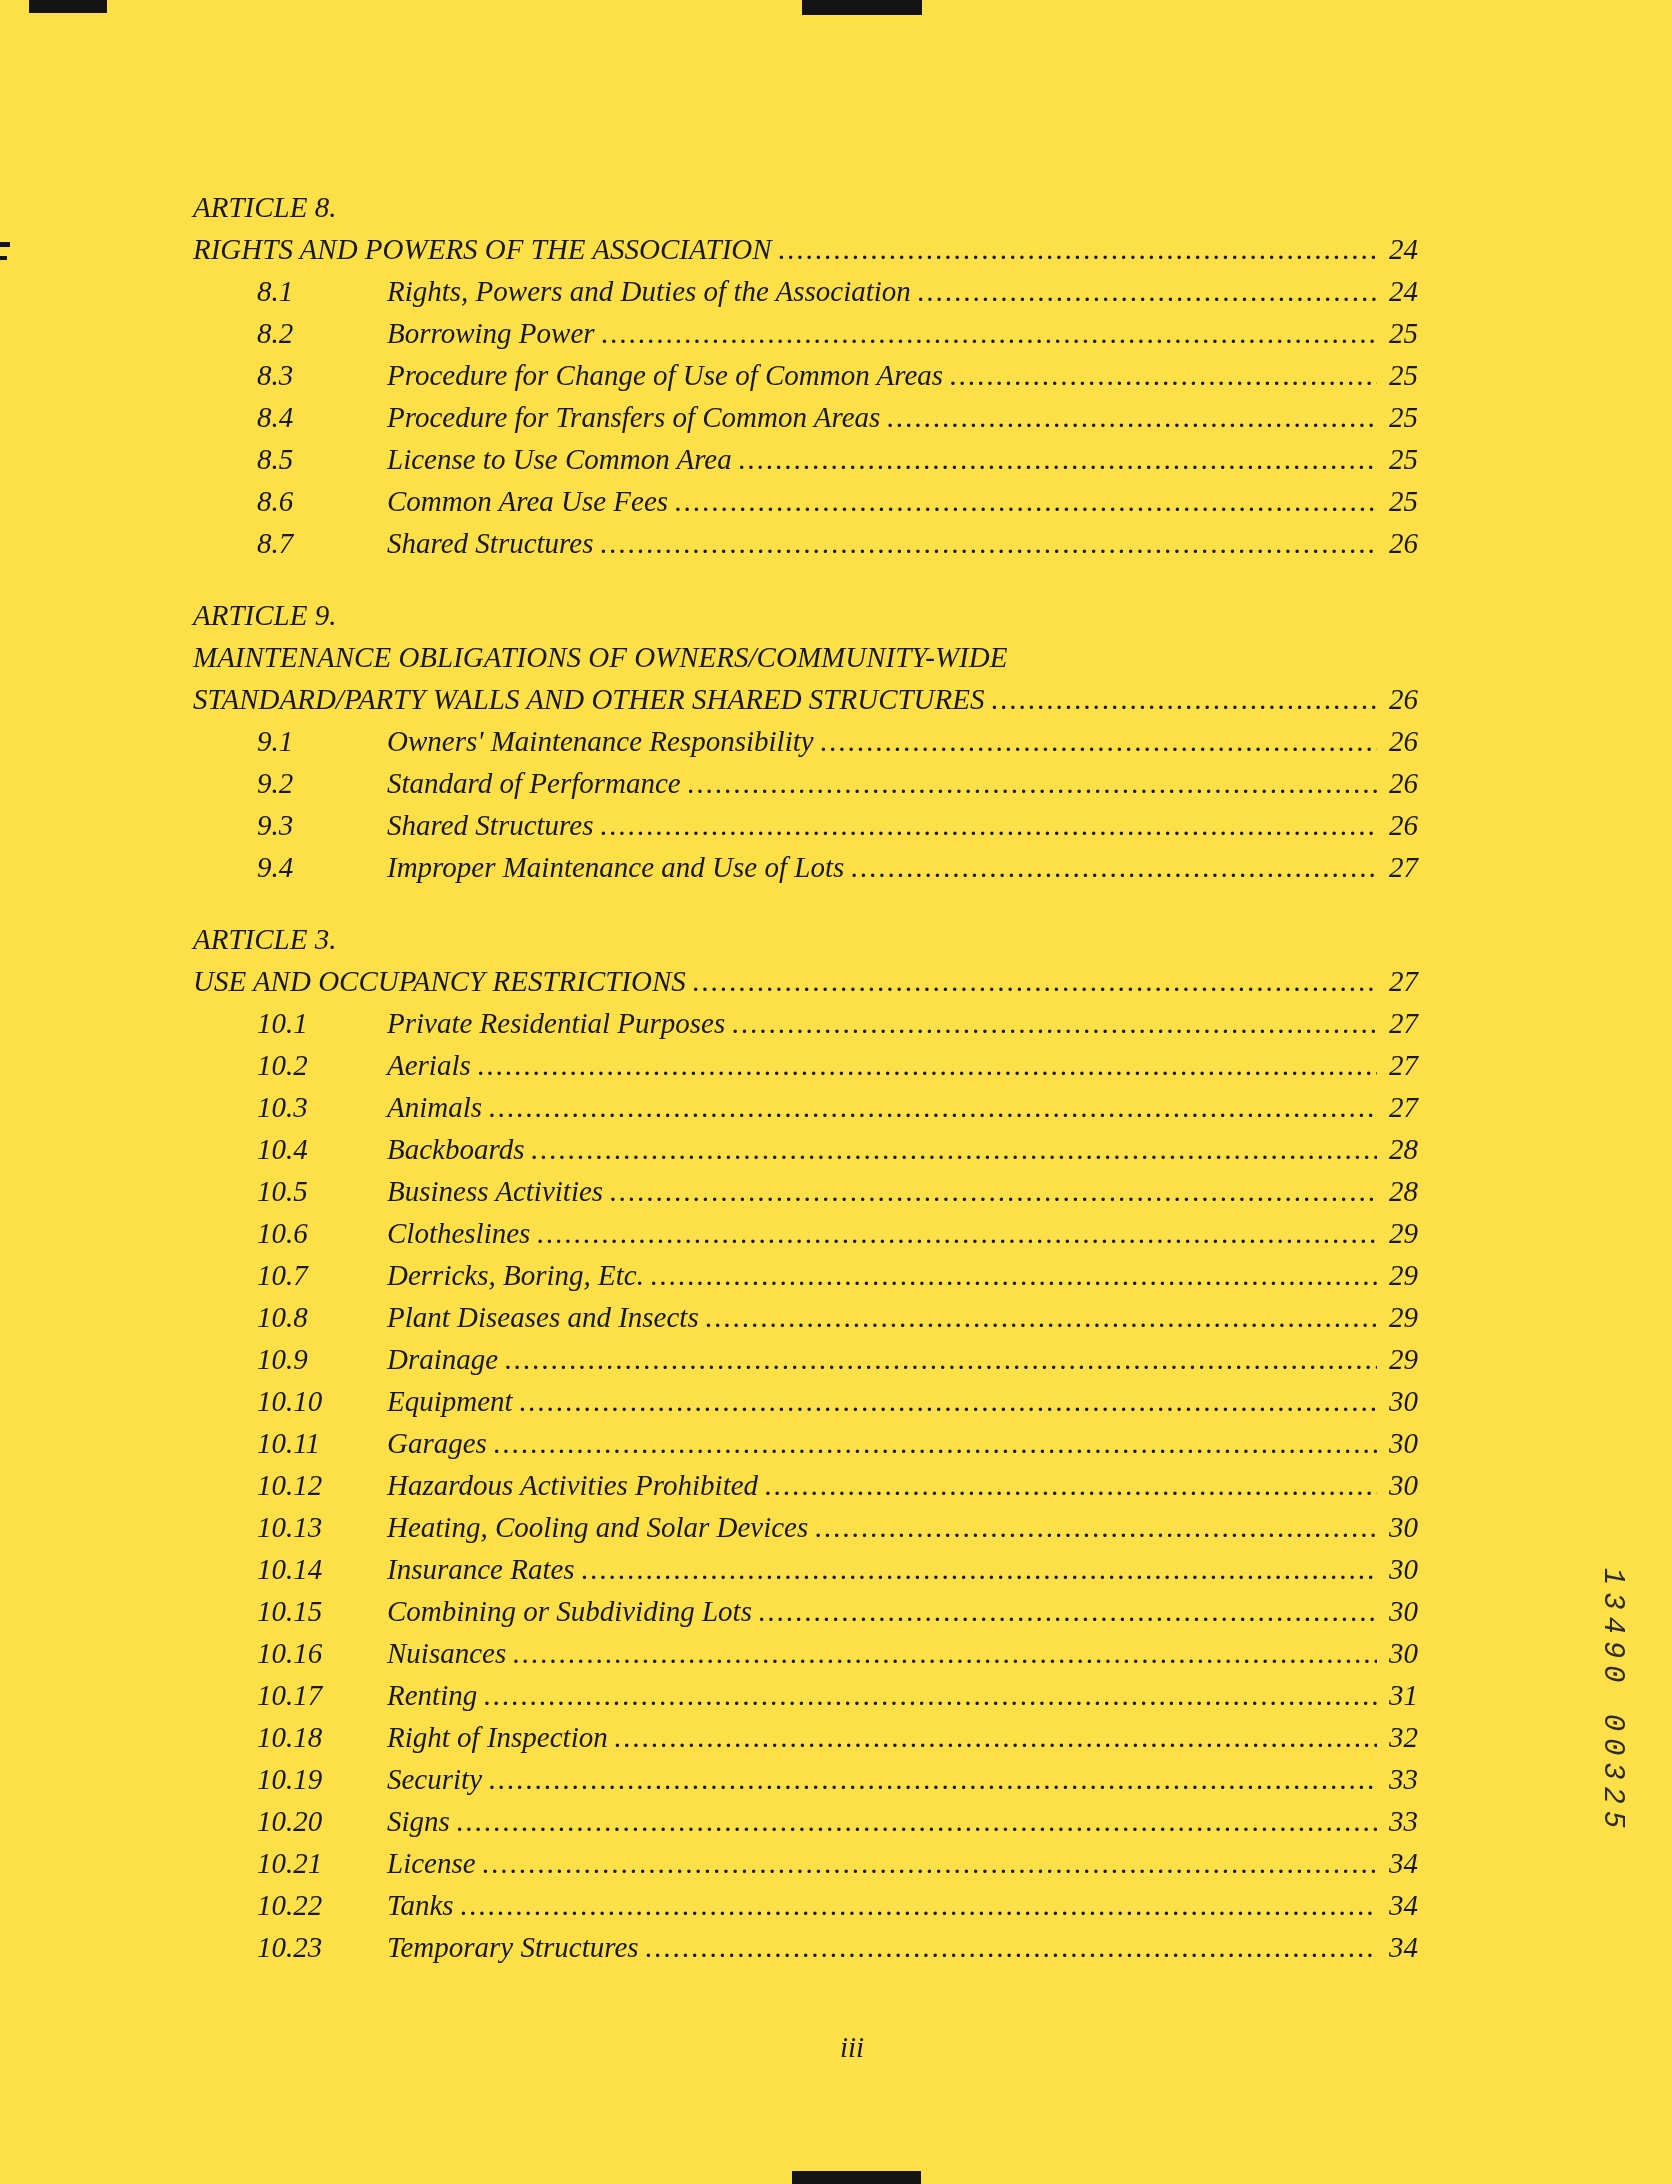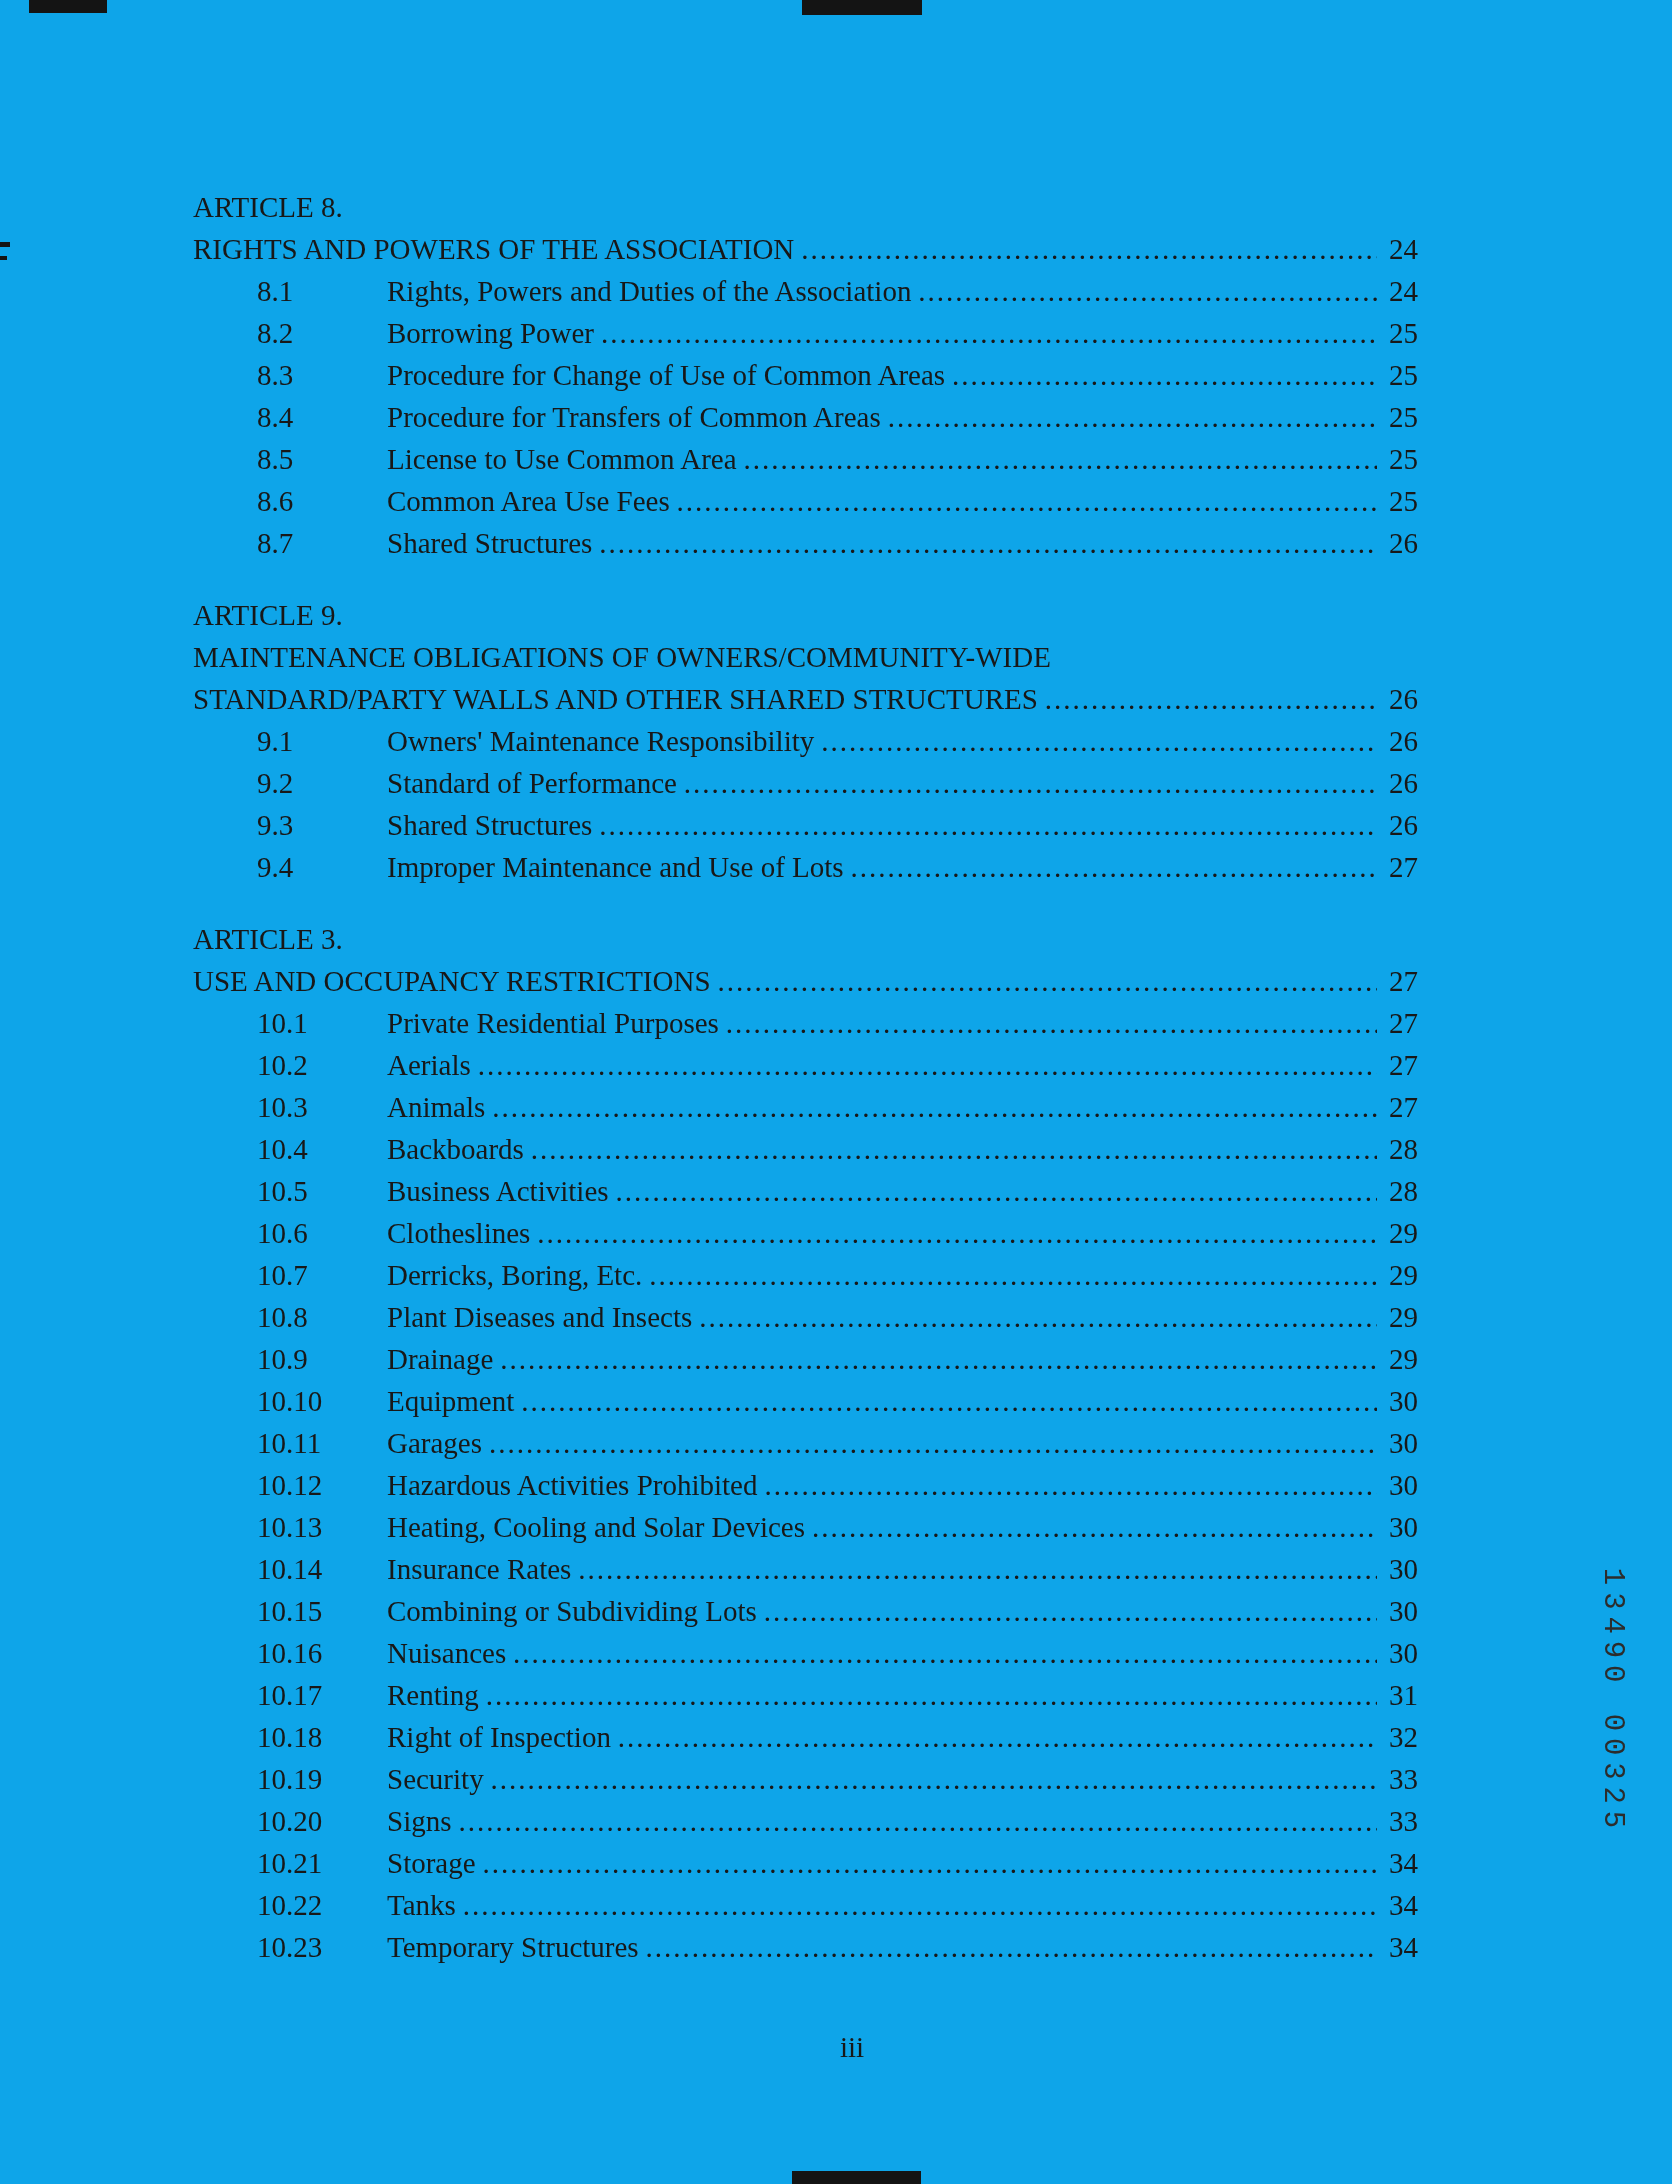--- a/index.html
+++ b/index.html
@@ -4,24 +4,25 @@
 <style>
   html, body {
     margin: 0;
     padding: 0;
     background: #ffffff;
   }
   .page {
     position: relative;
     width: 1672px;
     height: 2185px;
-    background: #0ea5e9;
+    background: #fde047;
     font-family: "Liberation Serif", "DejaVu Serif", serif;
     color: #181818;
     overflow: hidden;
+    font-style: italic;
   }
   .toc {
     position: absolute;
     left: 193px;
     top: 186px;
     width: 1225px;
     font-size: 29px;
     line-height: 42px;
   }
   .article-section + .article-section {
@@ -311,21 +312,21 @@
           <span class="pg">33</span>
         </div>
         <div class="toc-row entry-row">
           <span class="col-num">10.20</span>
           <span class="entry-title">Signs</span>
           <span class="leader"></span>
           <span class="pg">33</span>
         </div>
         <div class="toc-row entry-row">
           <span class="col-num">10.21</span>
-          <span class="entry-title">Storage</span>
+          <span class="entry-title">License</span>
           <span class="leader"></span>
           <span class="pg">34</span>
         </div>
         <div class="toc-row entry-row">
           <span class="col-num">10.22</span>
           <span class="entry-title">Tanks</span>
           <span class="leader"></span>
           <span class="pg">34</span>
         </div>
         <div class="toc-row entry-row">

